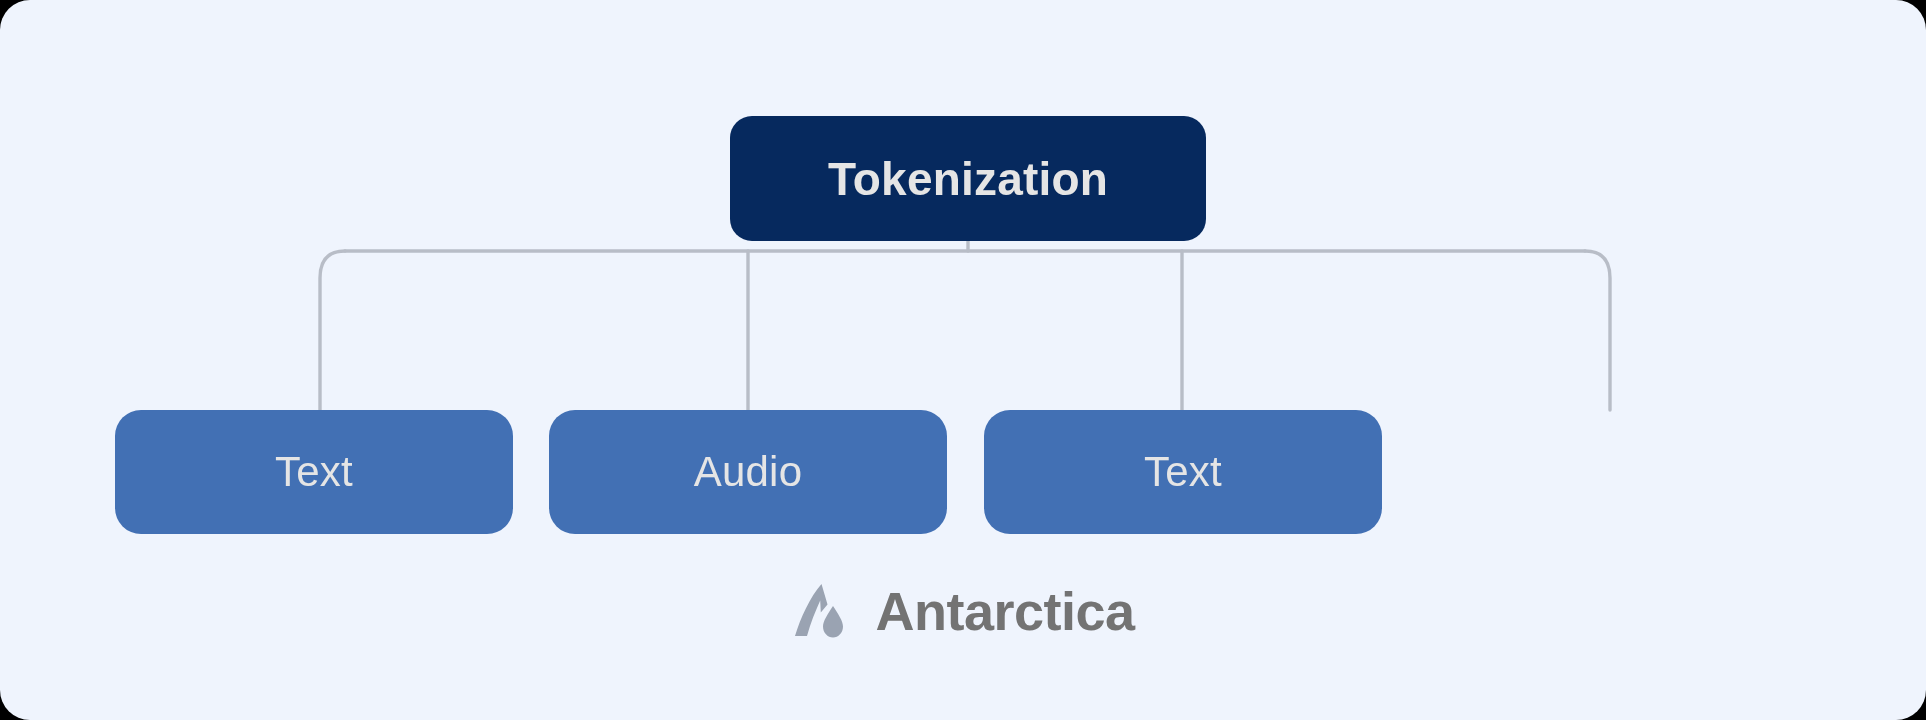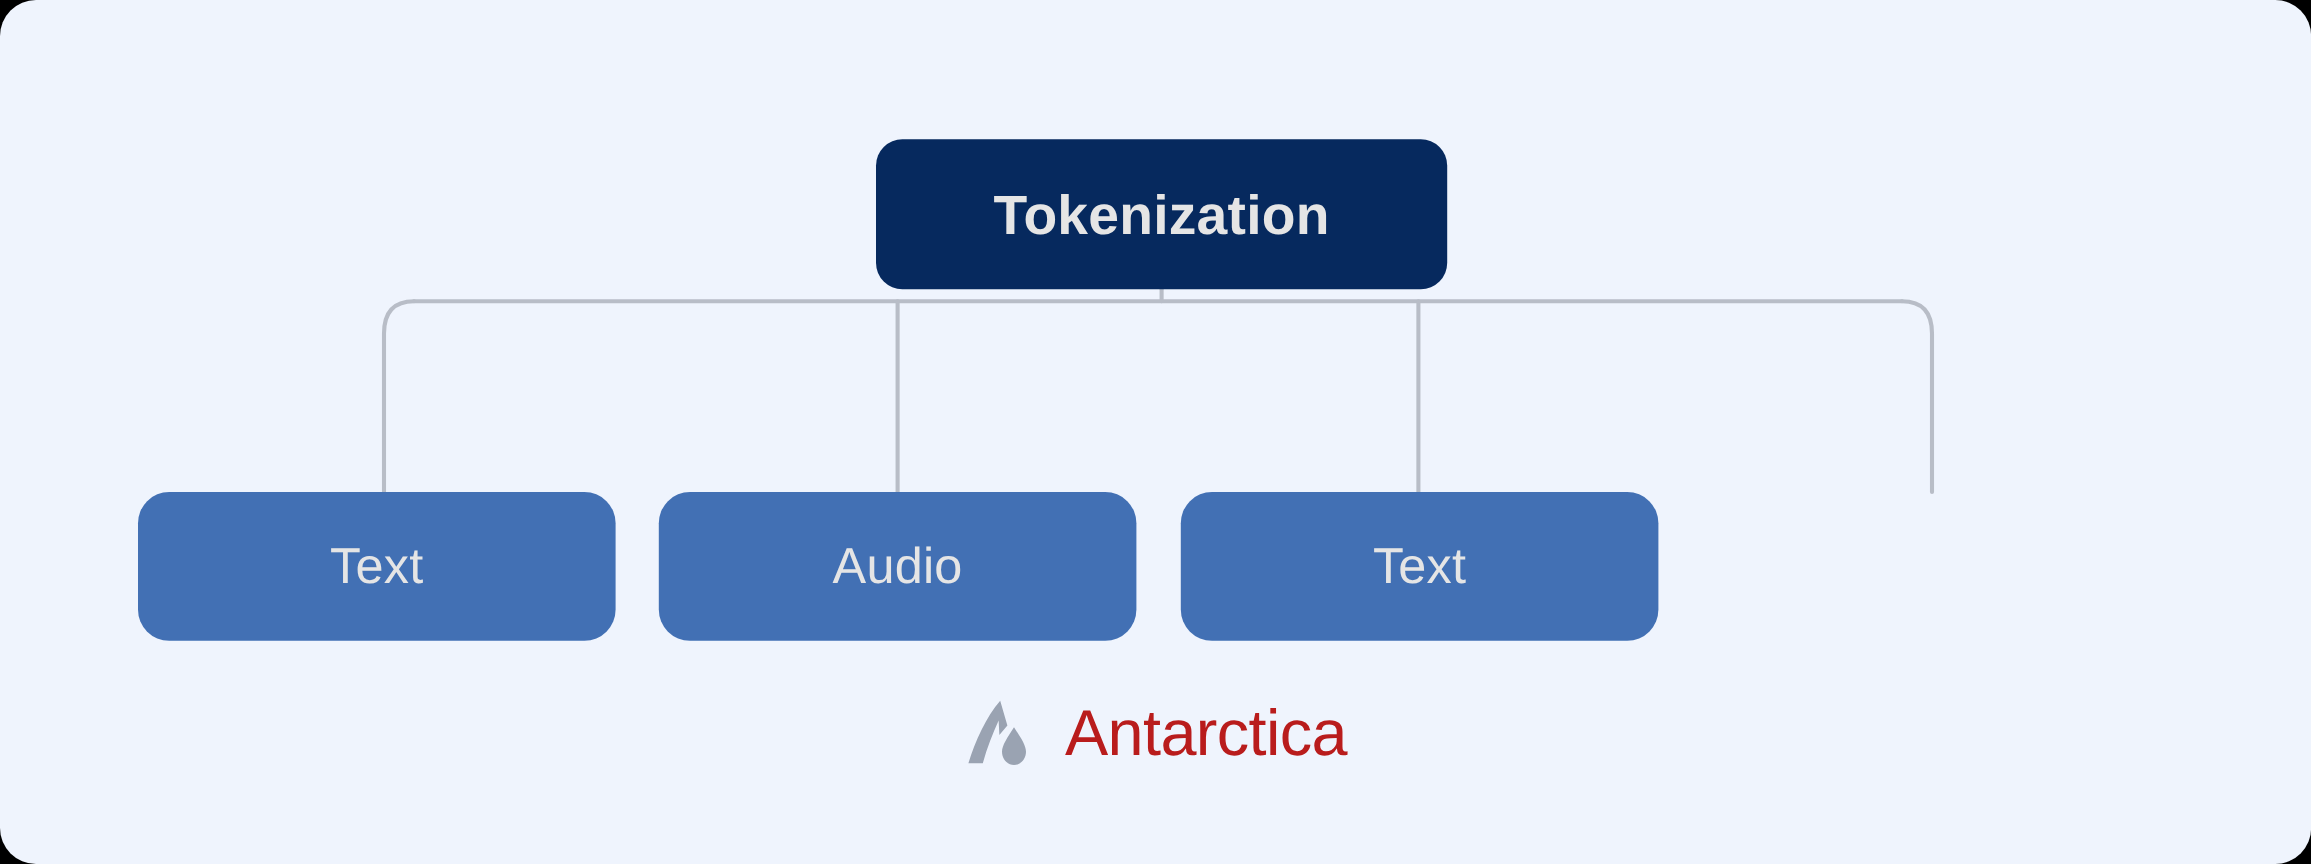--- a/index.html
+++ b/index.html
@@ -83,22 +83,22 @@
     gap: 18px;
     user-select: none;
   }
   .brand-mark {
     display: block;
     width: 66px;
     height: 66px;
   }
   .brand-name {
     font-size: 54px;
-    font-weight: 400;
-    color: #b91c1c;
+    font-weight: 700;
+    color: #737373;
     letter-spacing: -0.5px;
     line-height: 1;
   }
 </style>
 </head>
 <body>
 
 <div class="card">
   <div class="canvas">
 

